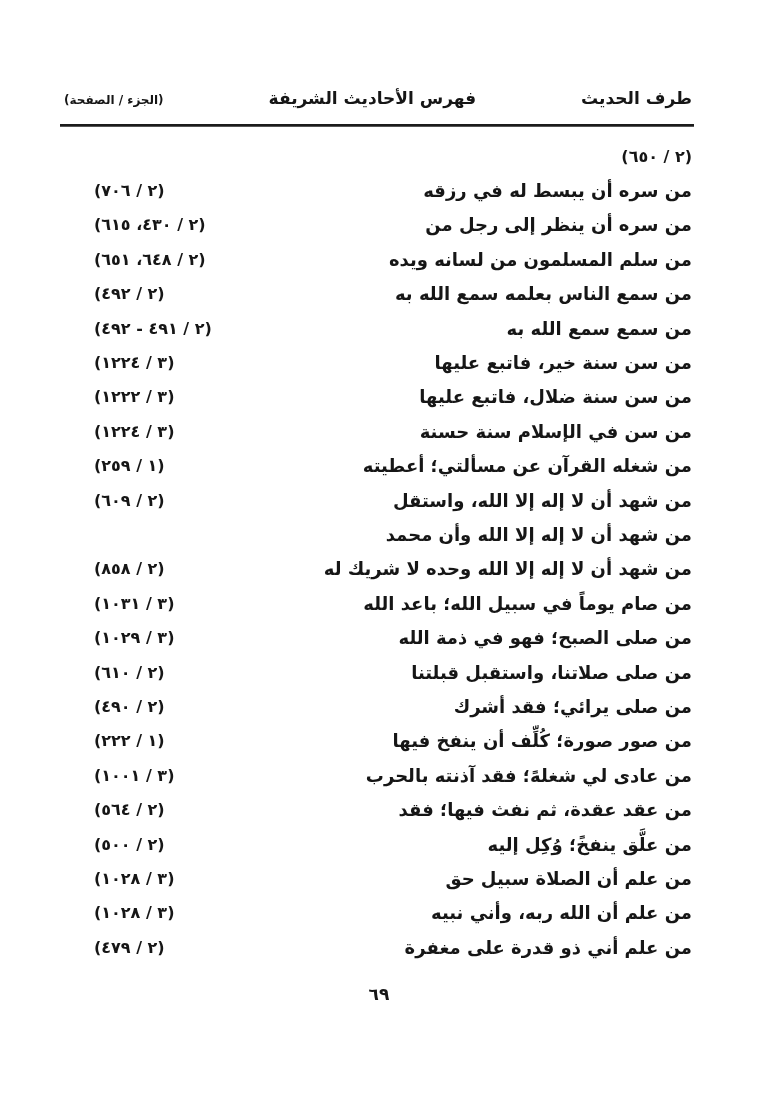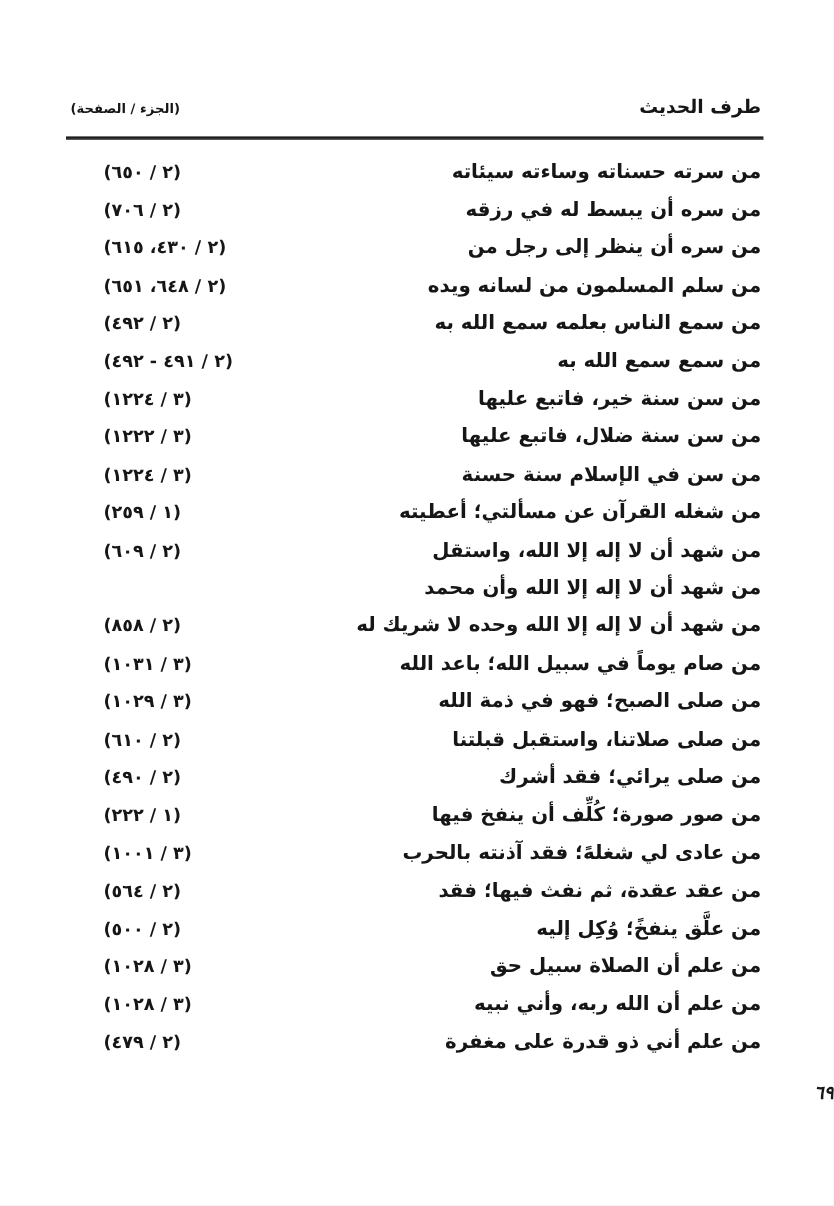--- a/index.html
+++ b/index.html
@@ -65,42 +65,41 @@
   .hadith-ref {
     font-size: 16px;
     font-weight: bold;
     letter-spacing: 0.5px;
   }
   .page-number {
     position: absolute;
     top: 984px;
     left: 0;
     right: 0;
-    text-align: right;
+    text-align: center;
     font-size: 17px;
     font-weight: bold;
     direction: rtl;
-    font-style: italic;
   }
 </style>
 </head>
 <body>
 
 <div class="page">
 
   <header class="header">
     <span class="h-right">طرف الحديث</span>
+    <span class="h-center">فهرس الأحاديث الشريفة</span>
     <span class="h-left">(الجزء / الصفحة)</span>
   </header>
 
   <div class="rule"></div>
 
   <main class="list">
       <div class="row">
-    <span class="hadith-text">من سرته حسناته وساءته سيئاته</span>
     <span class="hadith-ref">(٢ / ٦٥٠)</span>
   </div>
       <div class="row">
     <span class="hadith-text">من سره أن يبسط له في رزقه</span>
     <span class="hadith-ref">(٢ / ٧٠٦)</span>
   </div>
       <div class="row">
     <span class="hadith-text">من سره أن ينظر إلى رجل من</span>
     <span class="hadith-ref">(٢ / ٤٣٠، ٦١٥)</span>
   </div>

